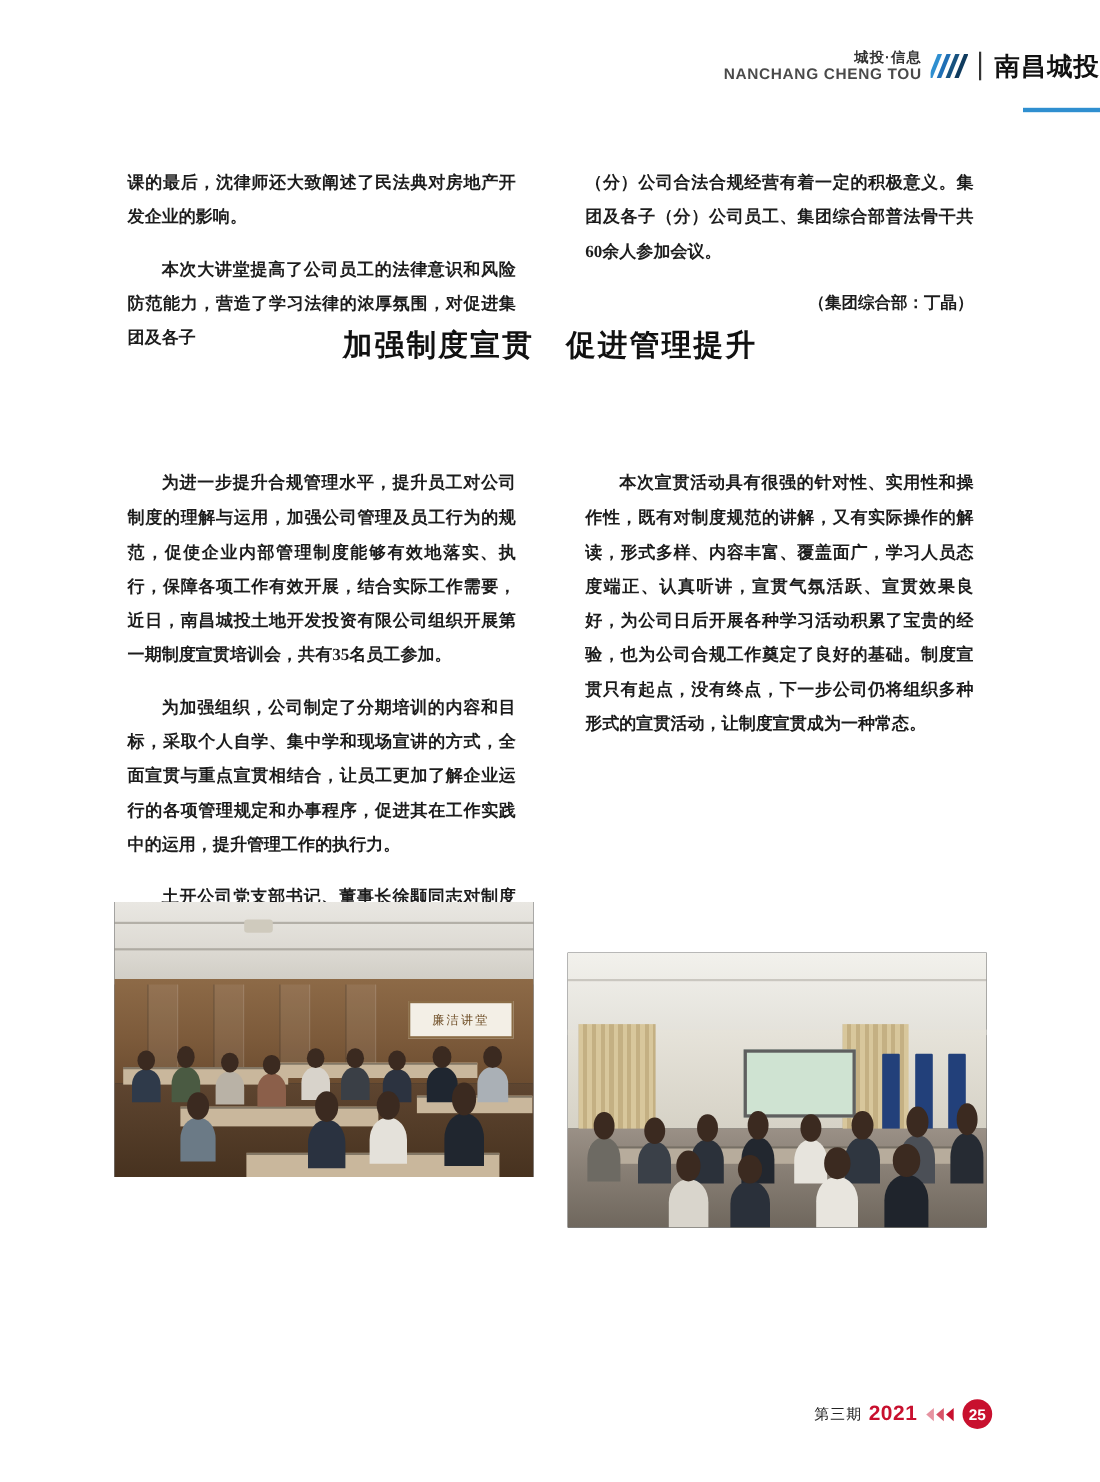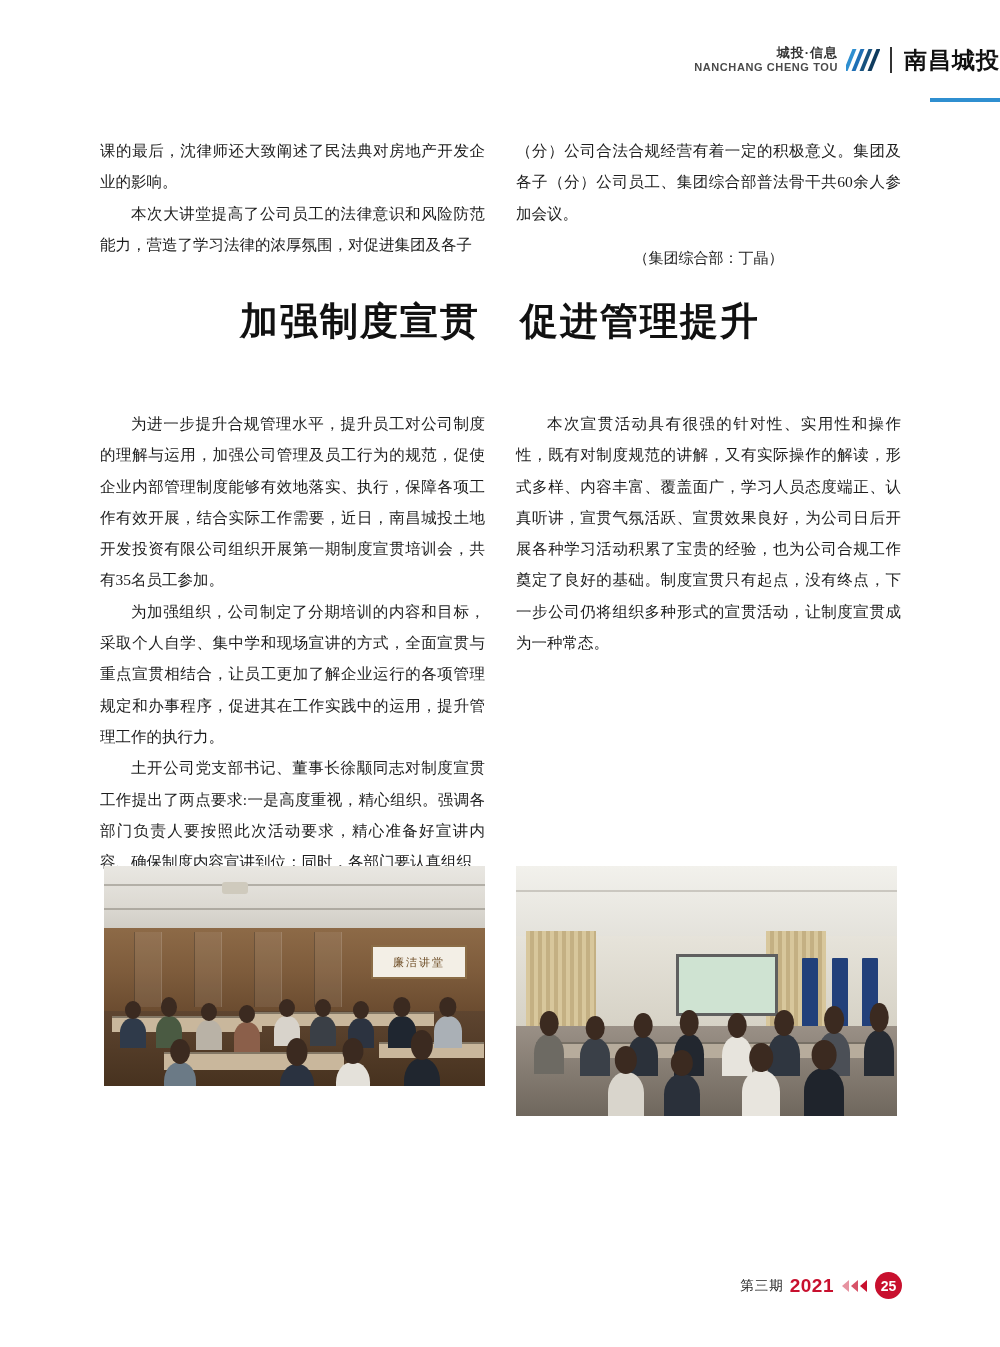--- a/index.html
+++ b/index.html
@@ -43,21 +43,21 @@
   }
   .brand-cn {
     font-family: "Liberation Sans", sans-serif;
     font-size: 13px;
     font-weight: bold;
     letter-spacing: 1px;
     color: #333;
   }
   .brand-en {
     font-family: "Liberation Sans", sans-serif;
-    font-size: 11px;
+    font-size: 14px;
     font-weight: bold;
     letter-spacing: 0.6px;
     color: #4a4a4a;
     margin-top: 2px;
   }
   .brand-slashes {
     display: inline-block;
     width: 34px;
     height: 22px;
     position: relative;
@@ -101,44 +101,44 @@
   
   .col {
     position: absolute;
     width: 385px;
     font-size: 15.5px;
     line-height: 2.02;
     text-align: justify;
     text-justify: inter-ideograph;
     color: #1c1c1c;
   }
-  .col p { margin: 0; }
+  .col p { margin: 16px; font-weight: bold; }
   .col p.indent { text-indent: 2em; }
   .sig {
-    text-align: center;
+    text-align: right;
     margin-top: 14px !important;
     font-size: 15px;
   }
 
   
   #top-left  { left: 100px; top: 135px; }
   #top-right { left: 516px; top: 135px; }
 
   
   .article-title-wrap {
     position: absolute;
     top: 296px;
     left: 100px;
     width: 800px;
     text-align: center;
   }
   .article-title {
     font-family: "Liberation Sans", sans-serif;
     font-weight: bold;
-    font-size: 38px;
+    font-size: 27px;
     letter-spacing: 2px;
     color: #111;
     white-space: pre;
   }
   .article-subtitle {
     margin-top: 14px;
     font-family: "Liberation Sans", sans-serif;
     font-weight: bold;
     font-size: 21.5px;
     letter-spacing: 0.5px;
@@ -149,21 +149,21 @@
 
   #body-left  { left: 100px; top: 408px; }
   #body-right { left: 516px; top: 408px; }
 
   
   .photo {
     position: absolute;
     overflow: hidden;
     background: #2b2b2b;
   }
-  #photo-left  { left: 104px; top: 866px; width: 381px; height: 220px; }
+  #photo-left  { left: 104px; top: 820px; width: 381px; height: 250px; }
   #photo-right { left: 516px; top: 866px; width: 381px; height: 250px; }
 
   .photo .scene { position: absolute; inset: 0; }
 
   
   .lp-ceiling {
     position: absolute; left: 0; top: 0; width: 100%; height: 30%;
     background: linear-gradient(180deg,#e9e7e2 0%,#dcd9d2 60%,#cfccc4 100%);
   }
   .lp-ceil-line {

